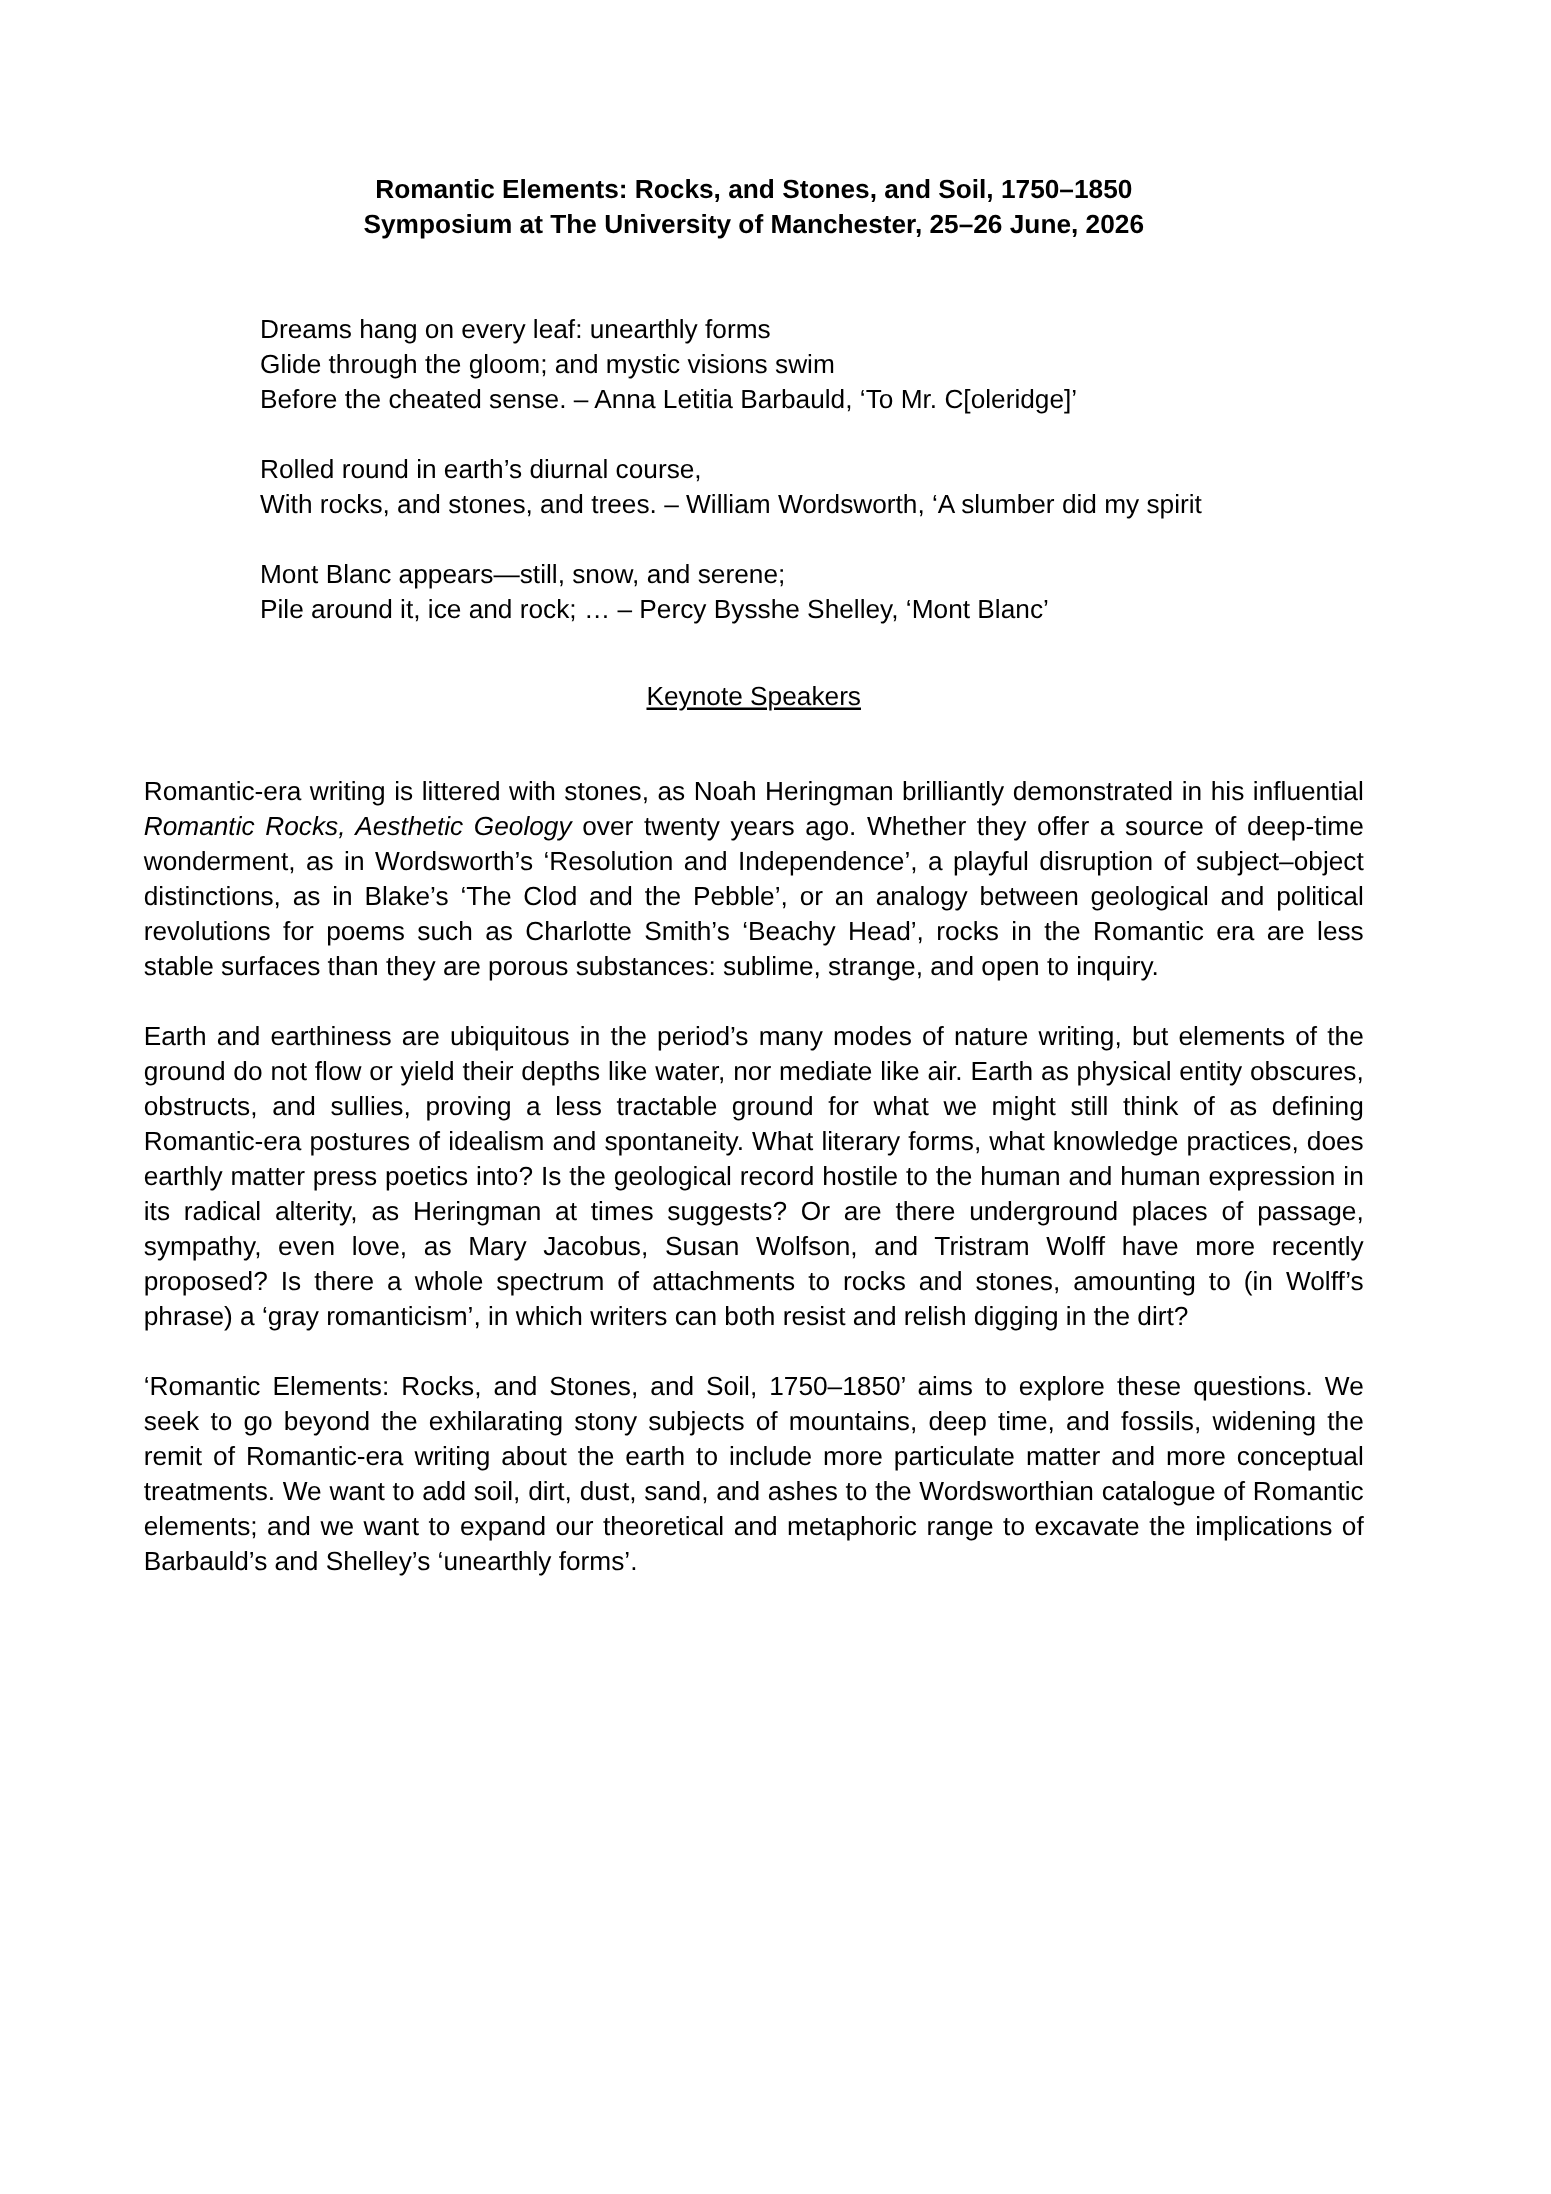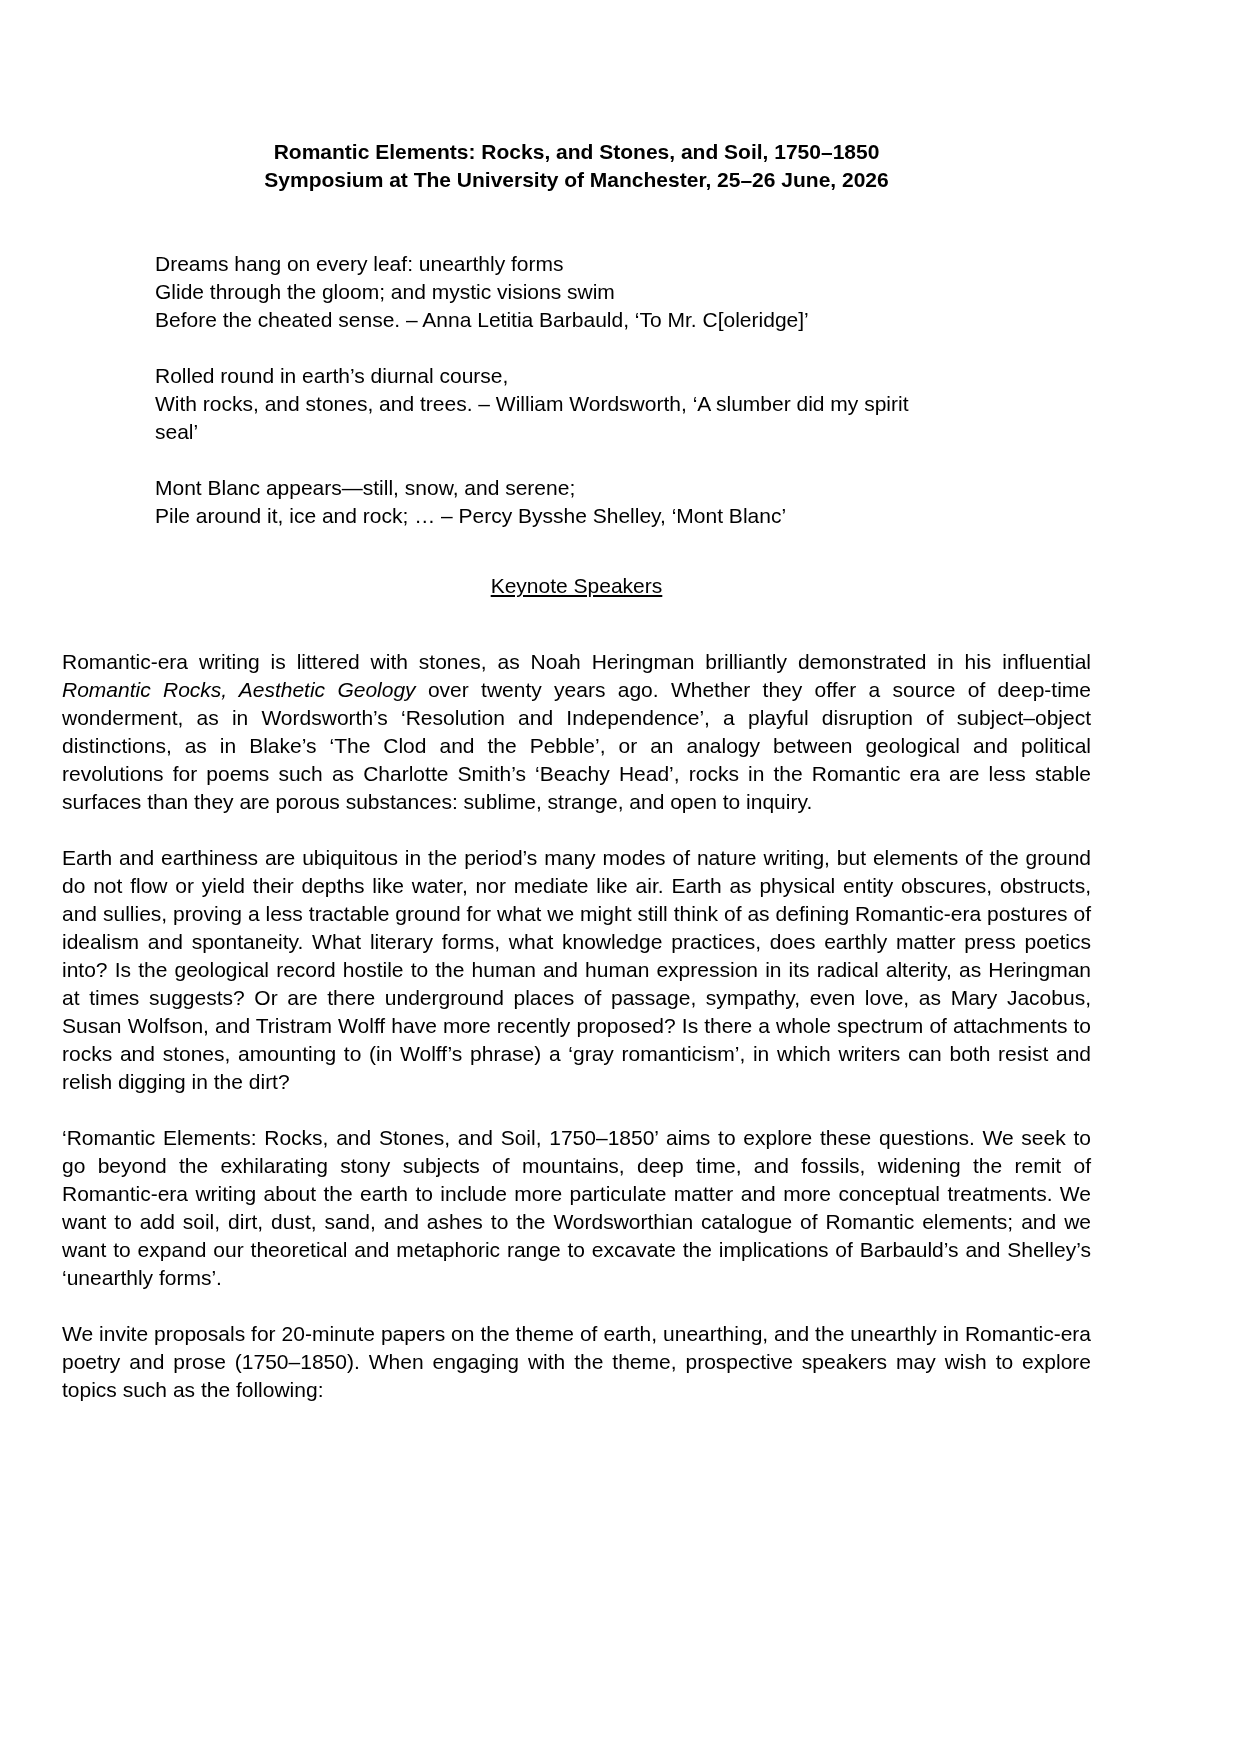--- a/index.html
+++ b/index.html
@@ -8,21 +8,21 @@
     background: #ffffff;
   }
   .page {
     position: relative;
     width: 1241px;
     height: 1755px;
     margin: 0 auto;
     background: #ffffff;
     color: #000000;
     box-sizing: border-box;
-    padding: 138px 150px 0 62px;
+    padding: 138px 150px 0 115px;
     font-family: "Liberation Sans", "DejaVu Sans", sans-serif;
     font-size: 21px;
     line-height: 28px;
     overflow: hidden;
   }
   .doc-title {
     text-align: center;
     font-weight: bold;
     margin: 0 0 56px 0;
   }
@@ -66,32 +66,30 @@
 
   <section class="epigraphs">
     <div class="epigraph">
       <div class="epigraph-line">Dreams hang on every leaf: unearthly forms</div>
       <div class="epigraph-line">Glide through the gloom; and mystic visions swim</div>
       <div class="epigraph-line">Before the cheated sense. – Anna Letitia Barbauld, ‘To Mr. C[oleridge]’</div>
     </div>
     <div class="epigraph">
       <div class="epigraph-line">Rolled round in earth’s diurnal course,</div>
       <div class="epigraph-line">With rocks, and stones, and trees. – William Wordsworth, ‘A slumber did my spirit</div>
-      <div class="epigraph-line">seal’</div>
     </div>
     <div class="epigraph">
       <div class="epigraph-line">Mont Blanc appears—still, snow, and serene;</div>
       <div class="epigraph-line">Pile around it, ice and rock; … – Percy Bysshe Shelley, ‘Mont Blanc’</div>
     </div>
   </section>
 
   <section class="keynote">
     <div class="keynote-heading"><span class="underline">Keynote Speakers</span></div>
   </section>
 
   <section class="body-text">
     <p><span>Romantic-era writing is littered with stones, as Noah Heringman brilliantly demonstrated in his influential </span><span class="italic">Romantic Rocks, Aesthetic Geology</span><span> over twenty years ago. Whether they offer a source of deep-time wonderment, as in Wordsworth’s ‘Resolution and Independence’, a playful disruption of subject–object distinctions, as in Blake’s ‘The Clod and the Pebble’, or an analogy between geological and political revolutions for poems such as Charlotte Smith’s ‘Beachy Head’, rocks in the Romantic era are less stable surfaces than they are porous substances: sublime, strange, and open to inquiry.</span></p>
     <p>Earth and earthiness are ubiquitous in the period’s many modes of nature writing, but elements of the ground do not flow or yield their depths like water, nor mediate like air. Earth as physical entity obscures, obstructs, and sullies, proving a less tractable ground for what we might still think of as defining Romantic-era postures of idealism and spontaneity. What literary forms, what knowledge practices, does earthly matter press poetics into? Is the geological record hostile to the human and human expression in its radical alterity, as Heringman at times suggests? Or are there underground places of passage, sympathy, even love, as Mary Jacobus, Susan Wolfson, and Tristram Wolff have more recently proposed? Is there a whole spectrum of attachments to rocks and stones, amounting to (in Wolff’s phrase) a ‘gray romanticism’, in which writers can both resist and relish digging in the dirt?</p>
     <p>‘Romantic Elements: Rocks, and Stones, and Soil, 1750–1850’ aims to explore these questions. We seek to go beyond the exhilarating stony subjects of mountains, deep time, and fossils, widening the remit of Romantic-era writing about the earth to include more particulate matter and more conceptual treatments. We want to add soil, dirt, dust, sand, and ashes to the Wordsworthian catalogue of Romantic elements; and we want to expand our theoretical and metaphoric range to excavate the implications of Barbauld’s and Shelley’s ‘unearthly forms’.</p>
-    <p>We invite proposals for 20-minute papers on the theme of earth, unearthing, and the unearthly in Romantic-era poetry and prose (1750–1850). When engaging with the theme, prospective speakers may wish to explore topics such as the following:</p>
   </section>
 
 </div>
 
 </body></html>

